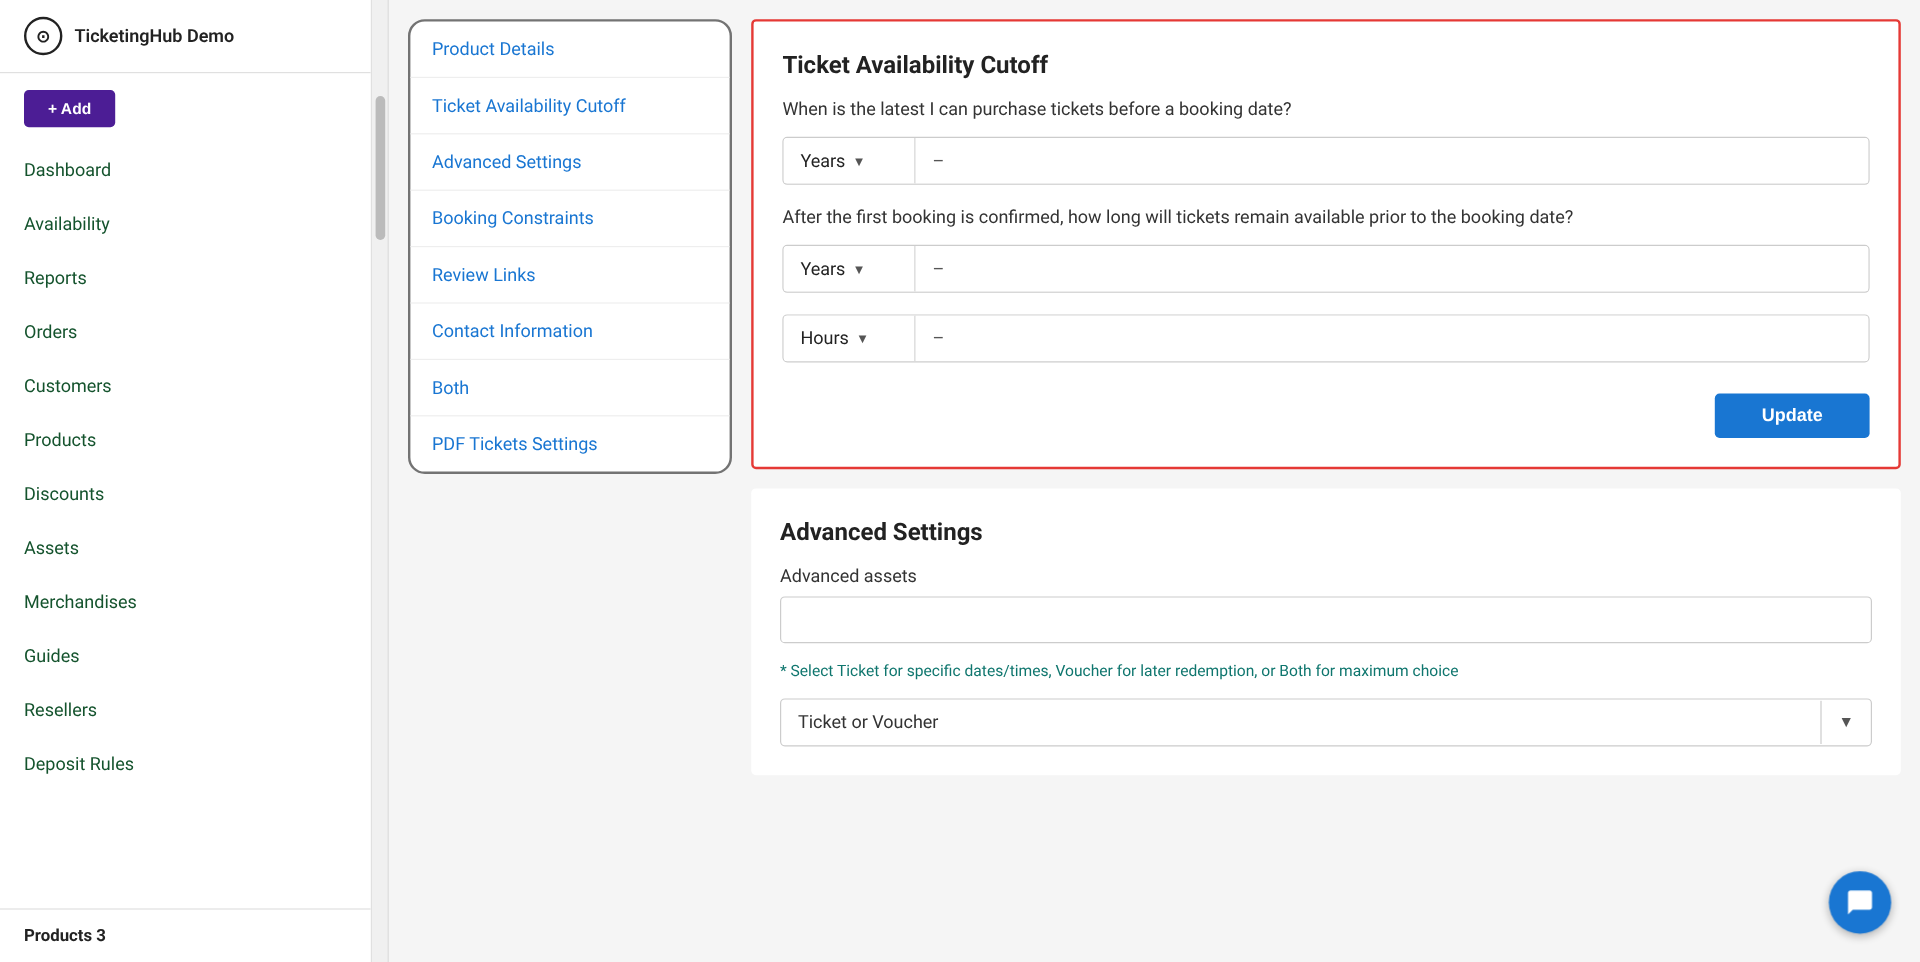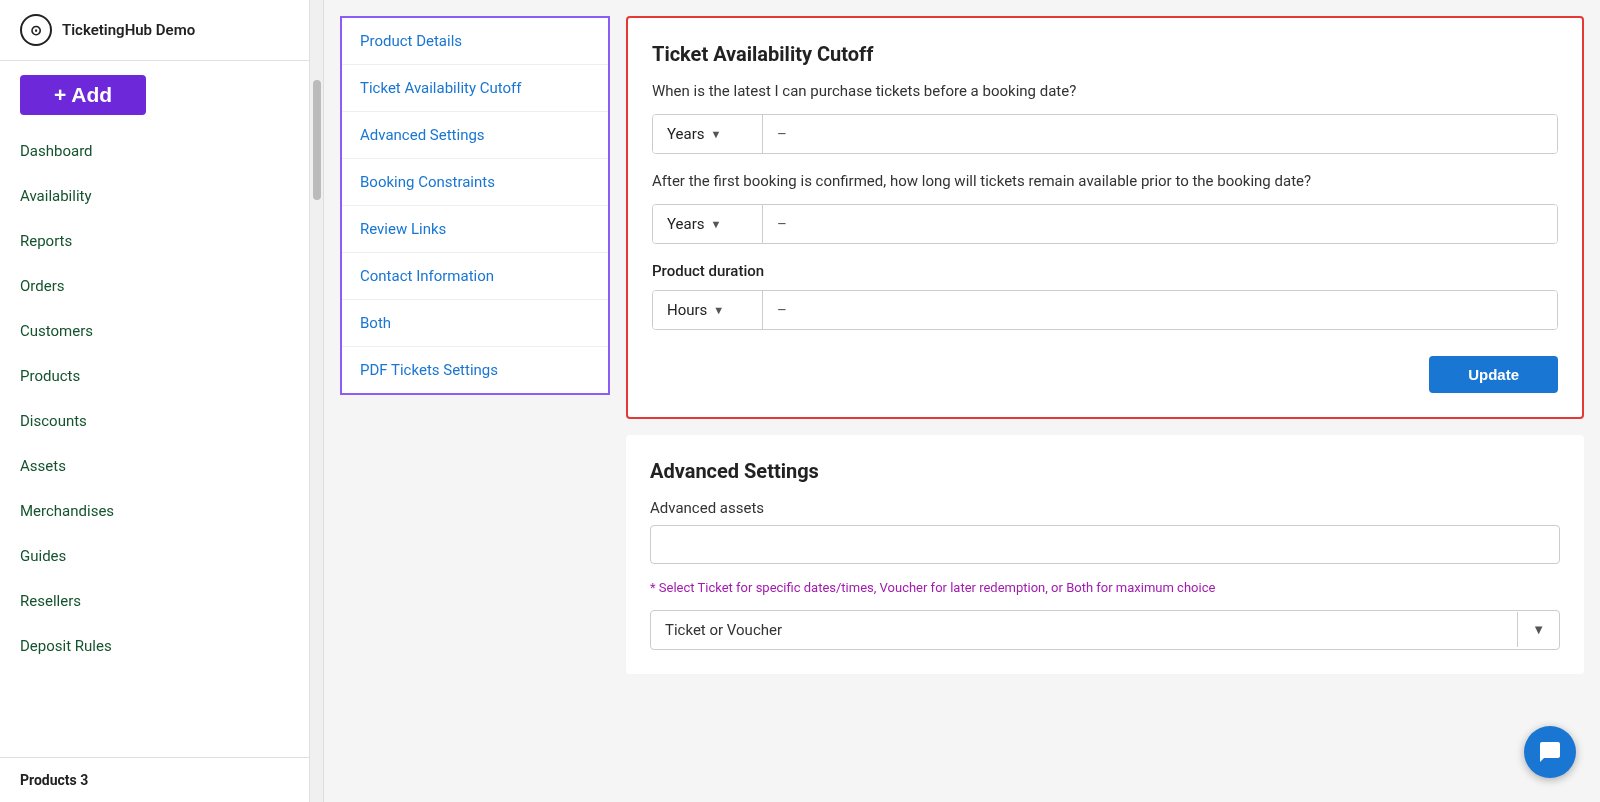--- a/index.html
+++ b/index.html
@@ -26,26 +26,26 @@
     .logo-icon {
       width: 32px; height: 32px;
       border: 2.5px solid #222;
       border-radius: 50%;
       display: flex; align-items: center; justify-content: center;
       font-size: 14px; font-weight: bold; color: #222;
     }
     .logo-text { font-size: 15px; font-weight: 600; color: #222; }
     .add-btn {
       margin: 14px 20px;
-      background: #6d28d9;
+      background: #4c1d95;
       color: #fff;
       border: none;
       border-radius: 4px;
-      padding: 8px 34px;
-      font-size: 21px;
+      padding: 8px 20px;
+      font-size: 13px;
       font-weight: 600;
       cursor: pointer;
       display: inline-flex;
       align-items: center;
       gap: 6px;
       width: fit-content;
     }
     .nav-item {
       padding: 13px 20px;
       font-size: 15px;
@@ -87,22 +87,22 @@
       overflow-y: auto;
       background: #f5f5f5;
       padding: 16px;
     }
 
     
     .nav-panel {
       width: 270px;
       min-width: 270px;
       background: #fff;
-      border: 2px solid #8b5cf6;
-      border-radius: 0;
+      border: 2px solid #737373;
+      border-radius: 14px;
       height: fit-content;
       margin-right: 16px;
     }
     .nav-panel-item {
       padding: 14px 18px;
       font-size: 15px;
       color: #1976d2;
       cursor: pointer;
       border-bottom: 1px solid #eee;
     }
@@ -210,21 +210,21 @@
       border: 1px solid #ccc;
       border-radius: 4px;
       padding: 10px 14px;
       font-size: 15px;
       color: #333;
       margin-bottom: 14px;
       background: #fff;
     }
     .adv-note {
       font-size: 13px;
-      color: #a21caf;
+      color: #0f766e;
       margin-bottom: 12px;
       line-height: 1.5;
     }
     .adv-select-row {
       display: flex;
       align-items: center;
       border: 1px solid #ccc;
       border-radius: 4px;
       overflow: hidden;
       background: #fff;
@@ -317,21 +317,20 @@
         <div class="field-value">–</div>
       </div>
       <div class="card-subtitle">After the first booking is confirmed, how long will tickets remain available prior to the booking date?</div>
       <div class="field-row">
         <div class="field-select">
           <span>Years</span>
           <span class="arrow">▼</span>
         </div>
         <div class="field-value">–</div>
       </div>
-      <div class="section-label">Product duration</div>
       <div class="field-row">
         <div class="field-select">
           <span>Hours</span>
           <span class="arrow">▼</span>
         </div>
         <div class="field-value">–</div>
       </div>
       <button class="update-btn">Update</button>
     </div>
 

